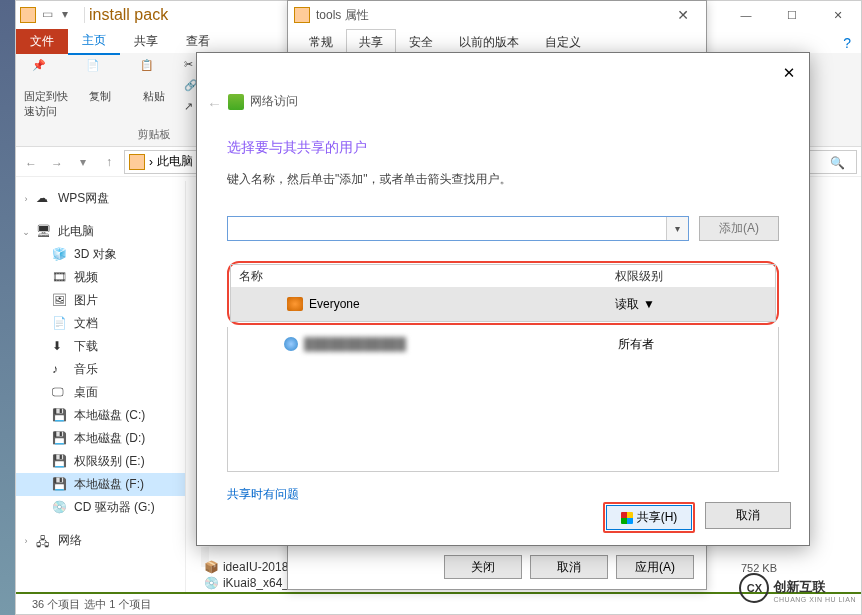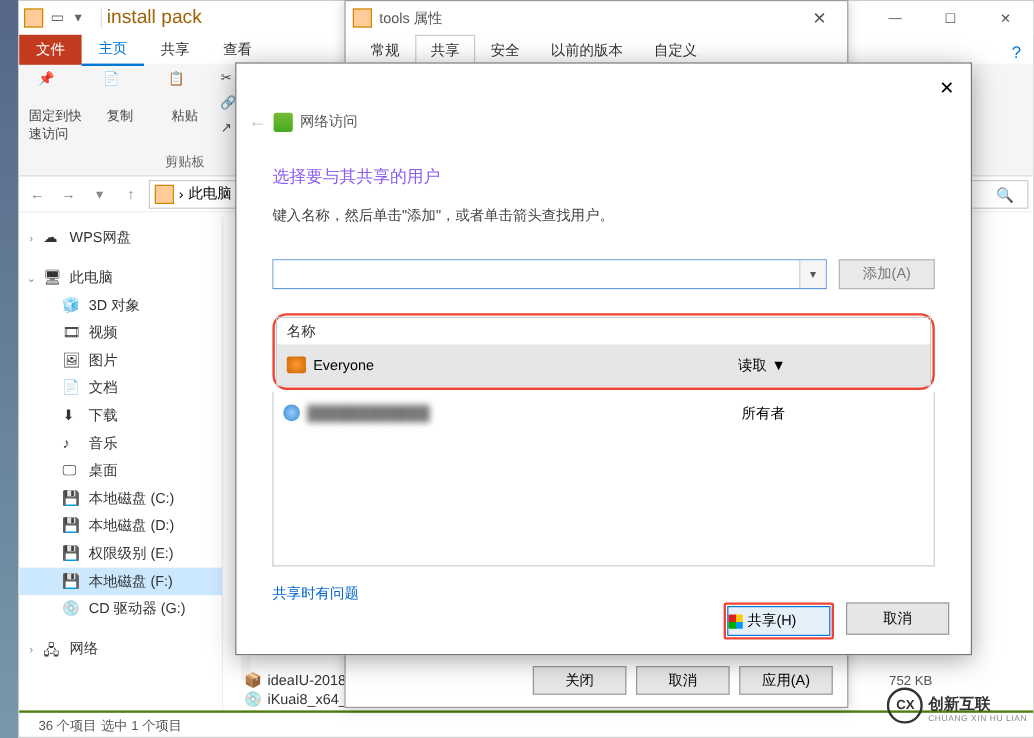--- a/index.html
+++ b/index.html
@@ -69,35 +69,35 @@
 .combo { flex: 1; height: 25px; border: 1px solid #6a9edb; background: #fff; position: relative; }
 .combo input { width: calc(100% - 24px); height: 100%; border: none; outline: none; padding: 0 4px; font-size: 12px; }
 .combo .dd { position: absolute; right: 0; top: 0; width: 22px; height: 100%; border-left: 1px solid #ccc; display: flex; align-items: center; justify-content: center; font-size: 10px; color: #555; background: #f5f5f5; }
 .add-btn { width: 80px; height: 25px; border: 1px solid #b5b5b5; background: #e9e9e9; color: #777; font-size: 12px; display: flex; align-items: center; justify-content: center; }
 
 .user-list-wrap { border: 2px solid #e43; border-radius: 12px; padding: 1px; margin-bottom: 2px; }
 .user-list { border: 1px solid #ccc; }
 .user-list-head { display: flex; height: 22px; align-items: center; font-size: 12px; color: #333; }
 .user-list-head .col1 { flex: 1; padding-left: 8px; }
 .user-list-head .col2 { width: 160px; }
-.user-row { display: flex; height: 34px; align-items: center; font-size: 12px; }
+.user-row { display: flex; height: 34px; align-items: center; font-size: 12px; padding-left: 48px; }
 .user-row .col1 { flex: 1; padding-left: 8px; display: flex; align-items: center; gap: 6px; }
 .user-row .col2 { width: 160px; display: flex; align-items: center; gap: 4px; }
 .user-row.sel { background: #e6e6e6; }
 .people-icon { width: 16px; height: 14px; background: radial-gradient(#f93, #c60); border-radius: 2px; display: inline-block; }
 .single-icon { width: 14px; height: 14px; background: radial-gradient(#9cf, #38c); border-radius: 50%; display: inline-block; }
 .blur { filter: blur(2.5px); color: #777; }
 
 .user-list-extra { height: 110px; }
 
 .share-link { color: #0066cc; font-size: 12px; margin-top: 14px; display: inline-block; }
 
 .share-footer { position: absolute; bottom: 12px; right: 18px; display: flex; gap: 10px; }
 .share-btn-wrap { border: 2px solid #e43; border-radius: 2px; padding: 1px; }
-.share-btn { min-width: 86px; height: 25px; border: 1px solid #0078d7; background: #e6f0fb; font-size: 12px; display: inline-flex; align-items: center; gap: 4px; }
+.share-btn { min-width: 86px; height: 25px; border: 1px solid #0078d7; background: #e6f0fb; font-size: 12px; display: inline-flex; align-items: center; justify-content: center; gap: 4px; }
 .shield { width: 12px; height: 12px; background: conic-gradient(#fc0 0 25%, #09f 25% 50%, #0a0 50% 75%, #d22 75% 100%); border-radius: 1px; display: inline-block; }
 .cancel-btn { min-width: 86px; height: 27px; border: 1px solid #999; background: #e6e6e6; font-size: 12px; display: inline-flex; align-items: center; justify-content: center; }
 
 .filelist-peek { position: absolute; left: 185px; top: 186px; width: 8px; bottom: 38px; background: repeating-linear-gradient(#f5f5f5 0 20px, #fff 20px 40px); }
 .file-row-peek { position: absolute; left: 188px; bottom: 40px; font-size: 12px; color: #333; display: flex; align-items: center; gap: 4px; }
 .file-row-peek2 { position: absolute; left: 188px; bottom: 24px; font-size: 12px; color: #333; display: flex; align-items: center; gap: 4px; }
 .file-size-peek { position: absolute; right: 84px; bottom: 40px; font-size: 11px; color: #555; }
 
 .watermark { position: absolute; right: 6px; bottom: 12px; display: flex; align-items: flex-end; gap: 4px; font-size: 13px; color: #333; font-weight: bold; }
 .watermark .logo { width: 30px; height: 30px; border-radius: 50%; border: 2px solid #333; display: flex; align-items: center; justify-content: center; font-size: 11px; font-weight: bold; }
@@ -308,20 +308,21 @@
       </div>
       <div class="add-btn">
           <span>添加(A)</span>
         </div>
     </div>
 
     <div class="user-list-wrap">
       <div class="user-list">
         <div class="user-list-head">
           <div class="col1">名称</div>
+          <div class="col2">权限级别</div>
         </div>
         <div class="user-row sel">
           <div class="col1">
               <span class="people-icon"></span>
               <span>Everyone</span>
             </div>
           <div class="col2">
               <span>读取</span>
               <span>▼</span>
             </div>

